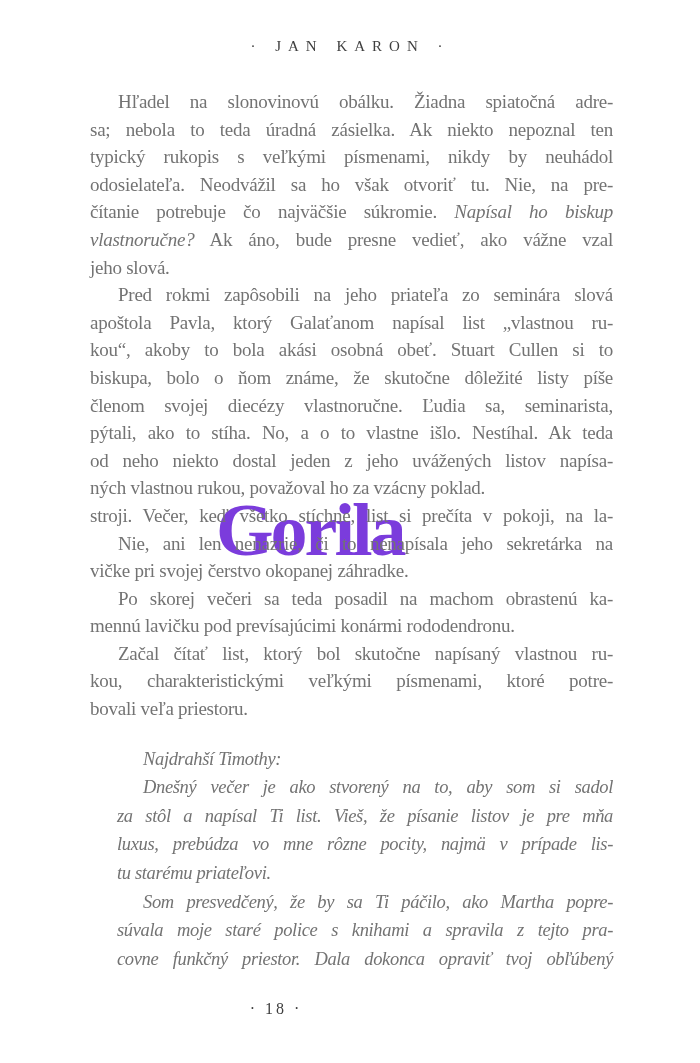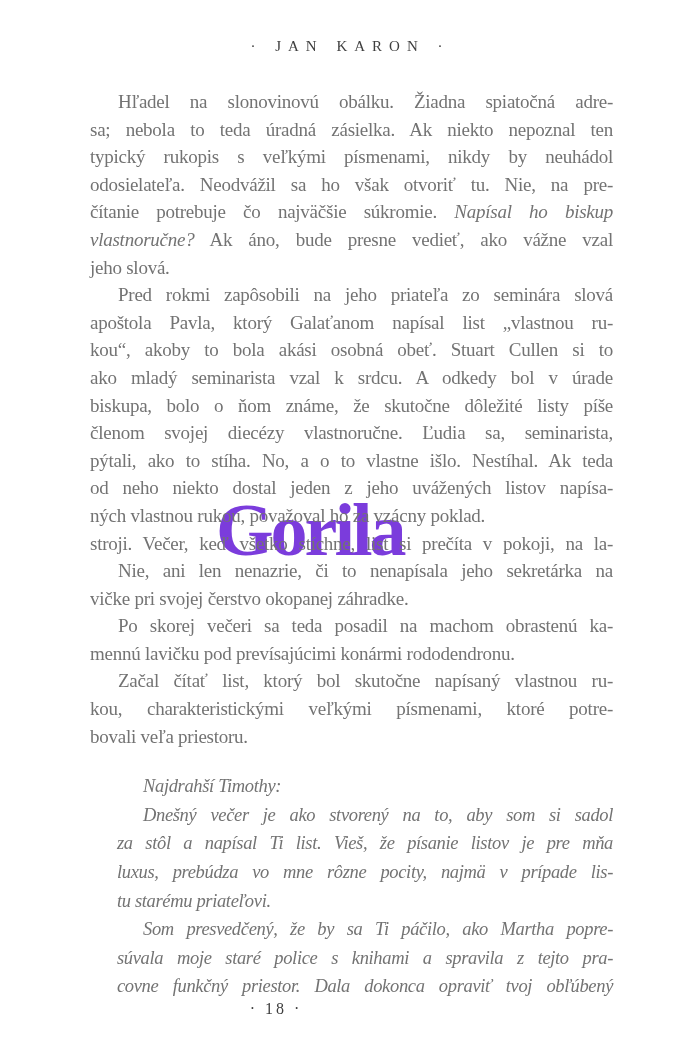--- a/index.html
+++ b/index.html
@@ -102,21 +102,20 @@
         <div class="line indent"><span>Hľadel na slonovinovú obálku. Žiadna spiatočná adre-</span></div>
         <div class="line"><span>sa; nebola to teda úradná zásielka. Ak niekto nepoznal ten</span></div>
         <div class="line"><span>typický rukopis s veľkými písmenami, nikdy by neuhádol</span></div>
         <div class="line"><span>odosielateľa. Neodvážil sa ho však otvoriť tu. Nie, na pre-</span></div>
         <div class="line"><span>čítanie potrebuje čo najväčšie súkromie. </span><em>Napísal ho biskup</em></div>
         <div class="line"><em>vlastnoručne?</em><span> Ak áno, bude presne vedieť, ako vážne vzal</span></div>
         <div class="line endline"><span>jeho slová.</span></div>
         <div class="line indent"><span>Pred rokmi zapôsobili na jeho priateľa zo seminára slová</span></div>
         <div class="line"><span>apoštola Pavla, ktorý Galaťanom napísal list „vlastnou ru-</span></div>
         <div class="line"><span>kou“, akoby to bola akási osobná obeť. Stuart Cullen si to</span></div>
-        <div class="line"><span>ako mladý seminarista vzal k srdcu. A odkedy bol v úrade</span></div>
         <div class="line"><span>biskupa, bolo o ňom známe, že skutočne dôležité listy píše</span></div>
         <div class="line"><span>členom svojej diecézy vlastnoručne. Ľudia sa, seminarista,</span></div>
         <div class="line"><span>pýtali, ako to stíha. No, a o to vlastne išlo. Nestíhal. Ak teda</span></div>
         <div class="line"><span>od neho niekto dostal jeden z jeho uvážených listov napísa-</span></div>
         <div class="line endline"><span>ných vlastnou rukou, považoval ho za vzácny poklad.</span></div>
         <div class="line"><span>stroji. Večer, keď všetko stíchne, list si prečíta v pokoji, na la-</span></div>
         <div class="line indent"><span>Nie, ani len nenazrie, či to nenapísala jeho sekretárka na</span></div>
         <div class="line endline"><span>vičke pri svojej čerstvo okopanej záhradke.</span></div>
         <div class="line indent"><span>Po skorej večeri sa teda posadil na machom obrastenú ka-</span></div>
         <div class="line endline"><span>mennú lavičku pod prevísajúcimi konármi rododendronu.</span></div>

